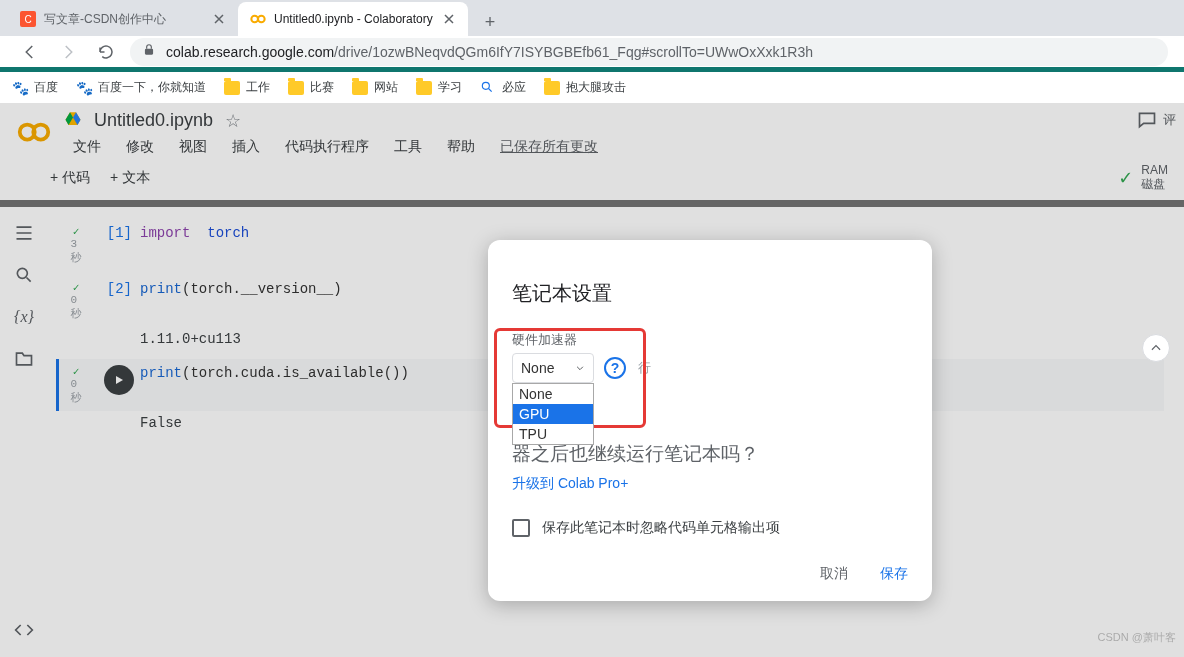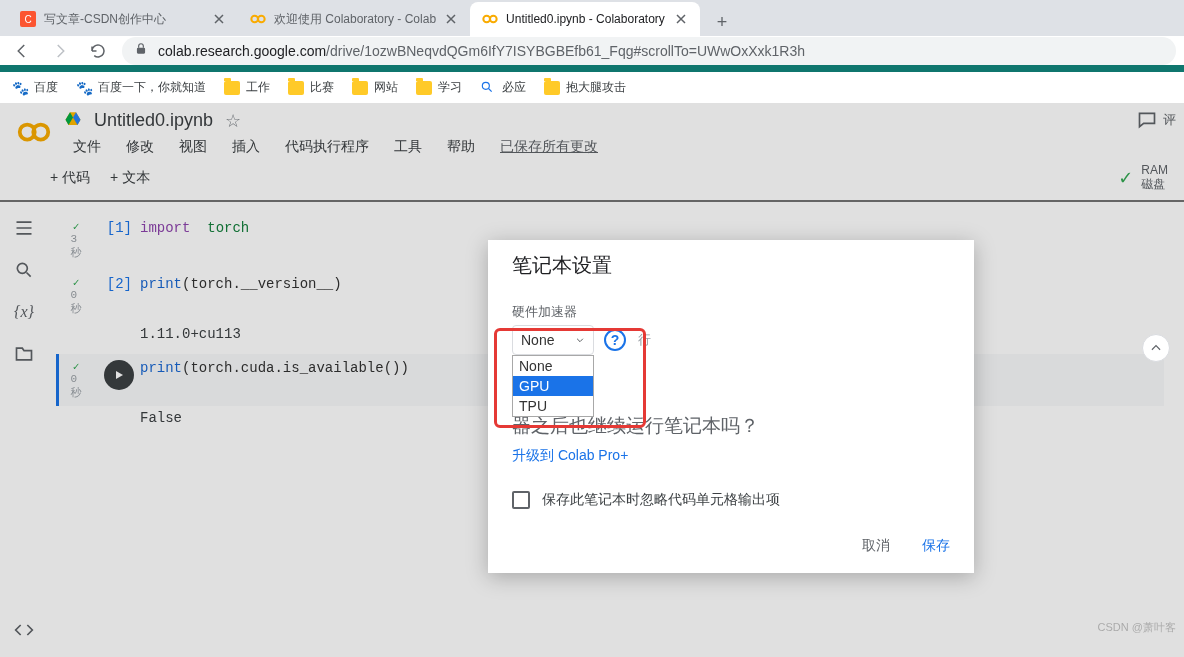--- a/index.html
+++ b/index.html
@@ -7,21 +7,21 @@
   
   
   .browser-tabs { height: 36px; background: #dee1e6; display: flex; align-items: flex-end; padding-left: 8px; }
   .tab { display: flex; align-items: center; height: 34px; padding: 0 12px; border-radius: 8px 8px 0 0; min-width: 230px; max-width: 260px; gap: 8px; color: #5f6368; cursor: pointer; }
   .tab.active { background: #fff; color: #202124; }
   .tab .favicon { width: 16px; height: 16px; flex-shrink: 0; display:flex; align-items:center; justify-content:center; }
   .tab .title { flex: 1; white-space: nowrap; overflow: hidden; text-overflow: ellipsis; font-size: 12px; }
   .tab .close { width: 14px; height: 14px; color: #5f6368; }
   .newtab { width: 28px; height: 28px; display:flex; align-items:center; justify-content:center; margin-left:8px; color:#5f6368; font-size:18px; cursor:pointer; }
   
-  .addr-bar { height: 36px; background: #fff; display:flex; align-items:center; padding: 0 8px; gap: 10px; border-bottom: 7px solid #0f766e; }
+  .addr-bar { height: 36px; background: #fff; display:flex; align-items:center; padding: 0 16px; gap: 10px; border-bottom: 5px solid #0f766e; }
   .nav-btn { width: 28px; height: 28px; display:flex; align-items:center; justify-content:center; color:#5f6368; border-radius:50%; cursor:pointer; }
   .nav-btn.disabled { color: #bdc1c6; }
   .url-field { flex:1; height: 28px; background:#f1f3f4; border-radius:14px; display:flex; align-items:center; padding:0 12px; gap:10px; color:#202124; font-size:14px; }
   .url-field .lock { color:#5f6368; }
   .url-text .host { color:#202124; }
   .url-text .path { color:#5f6368; }
   
   .bookmarks { height: 32px; display:flex; align-items:center; padding: 0 12px; gap:18px; border-bottom:1px solid #e0e0e0; font-size:12px; color:#3c4043; }
   .bm { display:flex; align-items:center; gap:6px; cursor:pointer; }
   .bm .ficon { width:16px; height:16px; }
@@ -39,21 +39,21 @@
   .colab-title-row { display:flex; align-items:flex-start; gap:12px; }
   .drive-ico { width:18px; height:18px; }
   .nb-title { font-size:18px; color:#3c4043; }
   .star { color:#80868b; font-size:18px; cursor:pointer; }
   .menus { display:flex; gap:16px; font-size:14px; color:#3c4043; margin-top:6px; }
   .menus span { cursor:pointer;margin-left:9px; }
   .menus .saved { text-decoration: underline; color:#5f6368; }
   .header-right { position:absolute; right:8px; top:6px; display:flex; align-items:center; gap:12px; }
   .comment-btn { display:flex; align-items:center; gap:6px; color:#5f6368; cursor:pointer; }
   
-  .toolbar-row { display:flex; align-items:center; justify-content:space-between; padding: 8px 16px 8px 50px; border-bottom:2px solid #737373; }
+  .toolbar-row { display:flex; align-items:center; justify-content:space-between; padding: 8px 16px 8px 50px; border-bottom:7px solid #737373; }
   .add-btns { display:flex; gap:20px; color:#3c4043; font-size:14px; }
   .add-btns span { cursor:pointer; }
   .ram-disk { display:flex; align-items:center; gap:8px; color:#5f6368; font-size:12px; }
   .ram-col { display:flex; flex-direction:column; line-height:1.15; }
   .green-check { color:#34a853; font-size:18px; }
   
   .main-row { display:flex; height: calc(100% - 110px); }
   .left-rail { width:48px; display:flex; flex-direction:column; align-items:center; gap:22px; padding-top:16px; color:#5f6368; }
   .left-rail .ico { width:20px; height:20px; cursor:pointer; display:flex; align-items:center; justify-content:center; }
   .code-icon-bottom { position:absolute; left:14px; bottom:14px; color:#5f6368; }
@@ -62,78 +62,66 @@
   .cell { display:flex; margin-bottom: 4px; padding:6px 0; }
   .cell.active { background:#f8f9fa; box-shadow: inset 3px 0 0 #1a73e8; }
   .gutter { width:40px; display:flex; flex-direction:column; align-items:center; font-size:11px; color:#34a853; }
   .gutter .tick { color:#34a853; }
   .gutter .sec { color:#9aa0a6; }
   .prompt { width:44px; color:#1a73e8; text-align:right; padding-right:8px; }
   .play { width:30px; height:30px; border-radius:50%; background:#3c4043; display:flex; align-items:center; justify-content:center; }
   .play svg { fill:#fff; }
   .code-line { white-space: pre; }
   .kw-import { color:#8e44ad; }
-  .kw-mod { color:#15803d; }
+  .kw-mod { color:#1d4ed8; }
   .fn { color:#1967d2; }
   .output { color:#3c4043; padding-left: 84px; margin-top:4px; margin-bottom:12px; }
   .cell-content { flex:1; }
   
   .float-up { position:absolute; right:14px; top:230px; width:28px; height:28px; border:1px solid #dadce0; border-radius:50%; display:flex; align-items:center; justify-content:center; background:#fff; z-index:6; }
   
   
-  .dialog { position:absolute; left:488px; top:136px; width:486px; background:#fff; border-radius:0; box-shadow:0 4px 20px rgba(0,0,0,0.25); z-index:10; padding: 12px 24px 18px 24px; font-family: Arial, "Microsoft YaHei", sans-serif; }
+  .dialog { position:absolute; left:488px; top:136px; width:444px; background:#fff; border-radius:12px; box-shadow:0 4px 20px rgba(0,0,0,0.25); z-index:10; padding: 40px 24px 18px 24px; font-family: Arial, "Microsoft YaHei", sans-serif; }
   .dialog h2 { font-size:20px; font-weight:400; color:#202124; margin-bottom:24px; }
   .hw-label { font-size:13px; color:#5f6368; margin-bottom:4px; }
   .select-row { display:flex; align-items:center; gap:10px; }
   .select-box { position:relative; }
   .select-btn { width:82px; height:30px; border:1px solid #dadce0; border-radius:4px; display:flex; align-items:center; justify-content:space-between; padding:0 8px; font-size:14px; background:#fff; cursor:pointer; }
   .help-ico { width:22px; height:22px; border:2px solid #1a73e8; border-radius:50%; color:#1a73e8; display:flex; align-items:center; justify-content:center; font-size:14px; font-weight:bold; cursor:pointer; }
   .dropdown { position:absolute; top:30px; left:0; width:82px; border:1px solid #a8a8a8; background:#fff; font-size:14px; z-index:11; }
   .dropdown div { padding:2px 6px; cursor:pointer; }
   .dropdown .selected { background:#1a73e8; color:#fff; }
   .red-box { position:absolute; border:3px solid #e53935; border-radius:6px; left:6px; top:88px; width:152px; height:100px; pointer-events:none; }
   .hint-text { font-size:19px; color:#5f6368; margin-top:58px; }
   .hint-text .trail { color:#5f6368; }
   .upgrade { color:#1a73e8; font-size:14px; margin-top:8px; cursor:pointer; }
   .chk-row { display:flex; align-items:flex-start; gap:12px; margin-top:26px; font-size:14px; color:#3c4043; }
   .chk { width:18px; height:18px; border:2px solid #5f6368; border-radius:2px; cursor:pointer; }
   .dlg-actions { display:flex; justify-content:flex-end; gap:32px; margin-top:28px; font-size:14px; }
   .dlg-actions .cancel { color:#5f6368; cursor:pointer; }
   .dlg-actions .save { color:#1a73e8; cursor:pointer; }
   
-  .watermark { position:absolute; right:8px; bottom:22px; font-size:11px; color:rgba(0,0,0,0.25); z-index:20; }
+  .watermark { position:absolute; right:8px; bottom:12px; font-size:11px; color:rgba(0,0,0,0.25); z-index:20; }
 </style>
 </head>
 <body>
 
 <div class="browser-tabs">
   <div class="tab">
     <span class="favicon">
         <svg viewBox="0 0 16 16">
           <rect width="16" height="16" fill="#fc5531" rx="2"></rect>
           <text x="8" y="12" font-size="10" fill="#fff" text-anchor="middle" font-family="Arial">C</text>
         </svg>
       </span>
     <span class="title">写文章-CSDN创作中心</span>
     <span class="close"><svg viewBox="0 0 14 14">
           <path d="M3 3l8 8M11 3l-8 8" stroke="#5f6368" stroke-width="1.5"></path>
         </svg></span>
   </div>
-  <div class="tab">
-    <span class="favicon">
-        <svg viewBox="0 0 24 24">
-          <circle cx="7" cy="12" r="5" fill="none" stroke="#f9ab00" stroke-width="3"></circle>
-          <circle cx="17" cy="12" r="5" fill="none" stroke="#f9ab00" stroke-width="3"></circle>
-        </svg>
-      </span>
-    <span class="title">欢迎使用 Colaboratory - Colab</span>
-    <span class="close"><svg viewBox="0 0 14 14">
-          <path d="M3 3l8 8M11 3l-8 8" stroke="#5f6368" stroke-width="1.5"></path>
-        </svg></span>
-  </div>
   <div class="tab active">
     <span class="favicon">
         <svg viewBox="0 0 24 24">
           <circle cx="7" cy="12" r="5" fill="none" stroke="#f9ab00" stroke-width="3"></circle>
           <circle cx="17" cy="12" r="5" fill="none" stroke="#f9ab00" stroke-width="3"></circle>
         </svg>
       </span>
     <span class="title">Untitled0.ipynb - Colaboratory</span>
     <span class="close"><svg viewBox="0 0 14 14">
           <path d="M3 3l8 8M11 3l-8 8" stroke="#5f6368" stroke-width="1.5"></path>

